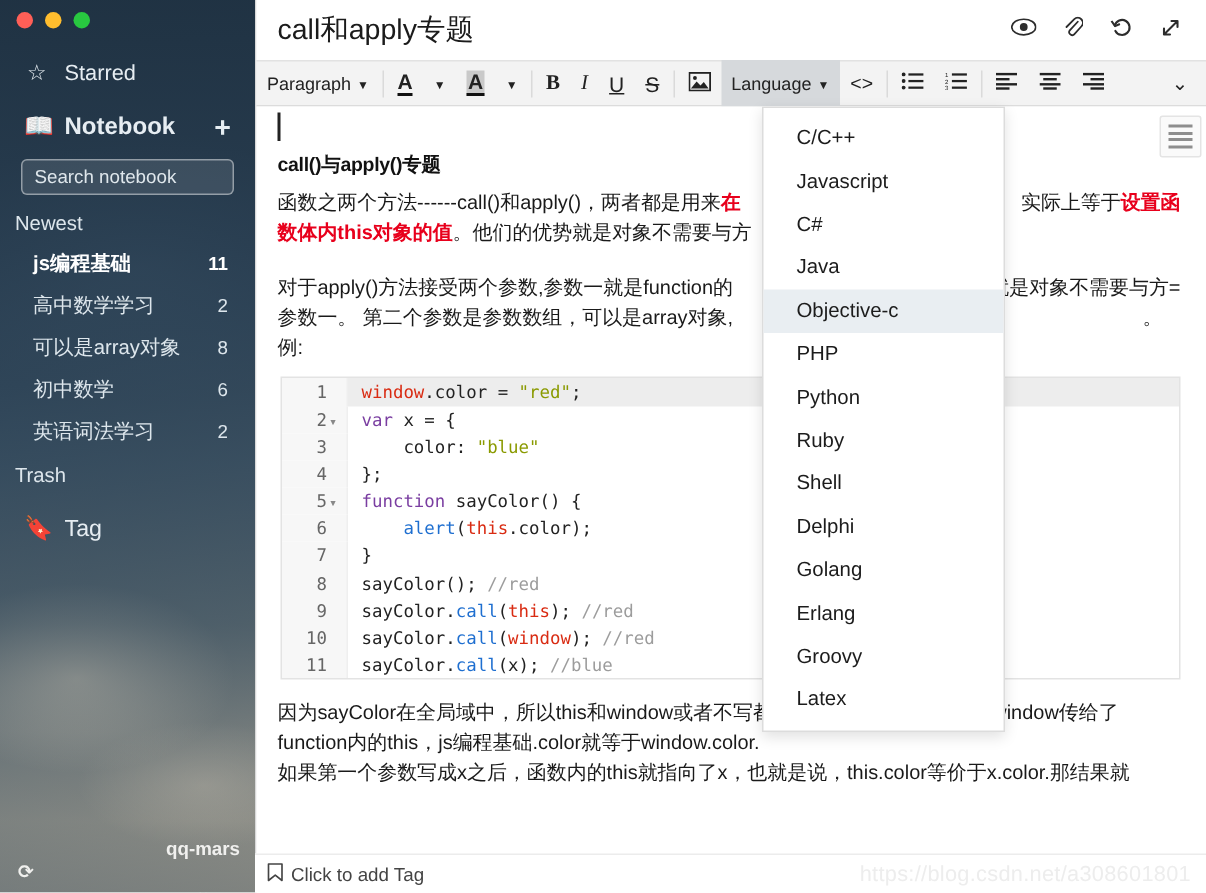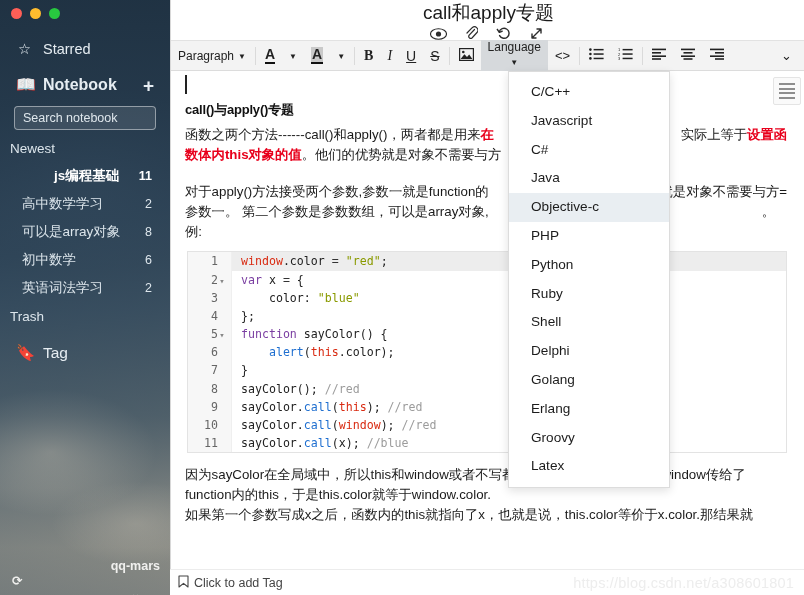--- a/index.html
+++ b/index.html
@@ -59,56 +59,56 @@
   #search-input::placeholder { color: #dfe7ec; }
 
   .nb-list { margin-top: 4px; }
   .nb-item {
     display: flex; align-items: center;
     padding: 0 18px 0 22px; height: 28px;
     font-size: 13.5px; color: #dde6ec;
   }
   .nb-item .nb-name { flex: 1; }
   .nb-item .nb-count { font-size: 12.5px; }
-  .nb-item.bold { font-weight: bold; color: #fff; margin-left: 32px; }
+  .nb-item.bold { font-weight: bold; color: #fff; }
   .nb-item.plain { padding-left: 10px; }
 
   #tag-row { margin-top: 8px; font-size: 15.5px; }
 
   #sidebar-footer {
     position: absolute; left: 0; bottom: 0; width: 170px; height: 30px;
     display: flex; align-items: center; justify-content: space-between;
     padding: 0 10px 0 12px; font-size: 12.5px; color: #f0f0ee; font-weight: bold;
   }
   #sidebar-footer .user { display: flex; align-items: center; gap: 13px; flex-direction: column; }
 
   
   #main {
     position: absolute; left: 170px; top: 0; width: 634px; height: 595px;
     background: #fff; border-left: 1px solid #d8d8d8;
   }
   #note-header {
     height: 40px; display: flex; align-items: center;
-    padding: 0 12px 0 14px; background: #fff; flex-direction: column;
+    padding: 0 12px 0 14px; background: #fff;
   }
   #note-title { font-size: 19px; color: #1b1b1b; flex: 1; }
   #header-icons { display: flex; align-items: center; gap: 18px; padding-right: 4px; }
   .hicon { color: #2c2c2c; line-height: 1; display:inline-block; }
 
   #toolbar {
     height: 31px; background: #f3f3f3;
     border-top: 1px solid #e2e2e2; border-bottom: 1px solid #dcdcdc;
     display: flex; align-items: center; font-size: 12px; color: #222;
     position: relative;
   }
   .tb-btn {
     height: 31px; display: flex; align-items: center; gap: 4px;
     padding: 0 7px; cursor: default; white-space: nowrap;
   }
-  .tb-btn.active { background: #d6d9dc; flex-direction: column; }
+  .tb-btn.active { background: #d6d9dc; }
   .caret { font-size: 8px; line-height: 1; position: relative; top: 1px; }
   .tb-sep { width: 1px; height: 18px; background: #dadada; margin: 0 2px; }
   .tb-icon { font-size: 14px; font-weight: bold; }
   .ul-A { border-bottom: 2px solid #111; line-height: 1.05; padding-bottom: 1px; font-size: 14px; font-weight: bold;}
   .hl-A { background: #c9c9c9; border-bottom: 2px solid #111; line-height: 1.05; padding: 0 1px 1px 1px; font-size: 14px; font-weight: bold;}
   #toolbar-more { margin-left: auto; padding-right: 12px; }
 
   
   #editor {
     position: absolute; left: 0; top: 71px; width: 634px; height: 500px;
@@ -470,21 +470,21 @@
           </div>
           <div class="code-row">
             <div class="gutter">11<span class="fold"></span></div>
             <div class="code-txt"><span class="k-plain">sayColor.</span><span class="k-fn">call</span><span class="k-plain">(x); </span><span class="k-com">//blue</span></div>
           </div>
         </div>
 
       <div class="spacer-12"></div>
 
       <div class="para">因为sayColor在全局域中，所以this和window或者不写都是等价的，所以把全局的window传给了</div>
-      <div class="para">function内的this，于是this.color就等于window.color.</div>
+      <div class="para">function内的this，js编程基础.color就等于window.color.</div>
       <div class="para">如果第一个参数写成x之后，函数内的this就指向了x，也就是说，this.color等价于x.color.那结果就</div>
     </div>
   </div>
 
   <div id="note-footer">
     <span id="tag-add">
       <span>
         <svg width="11" height="13" viewBox="0 0 11 13">
             <path d="M1 1 H10 V12 L5.5 8.4 L1 12 Z" fill="none" stroke="#444" stroke-width="1.1" stroke-linejoin="round"></path>
           </svg>

